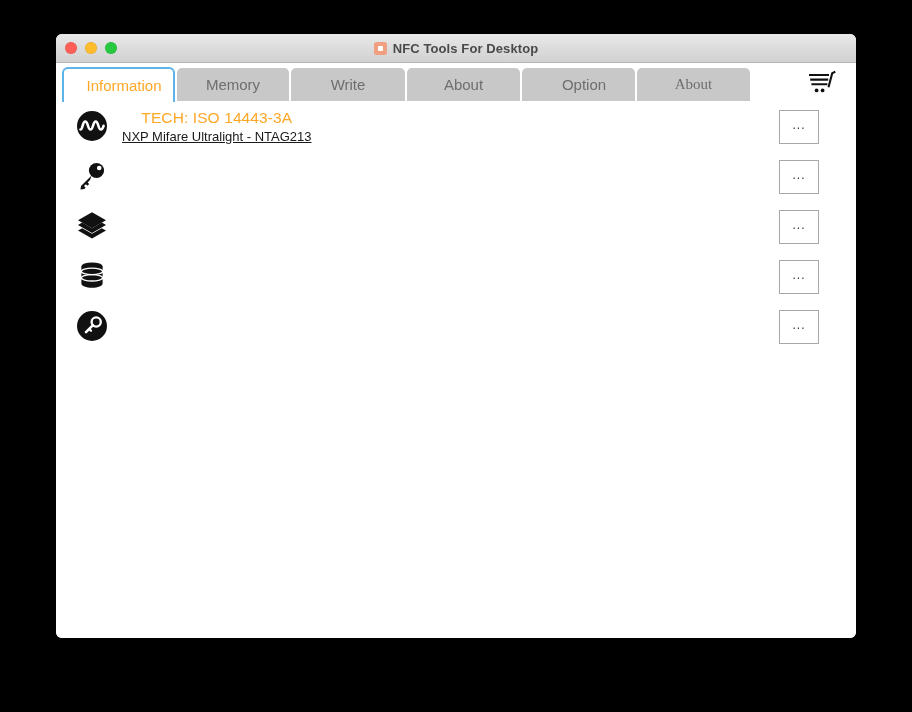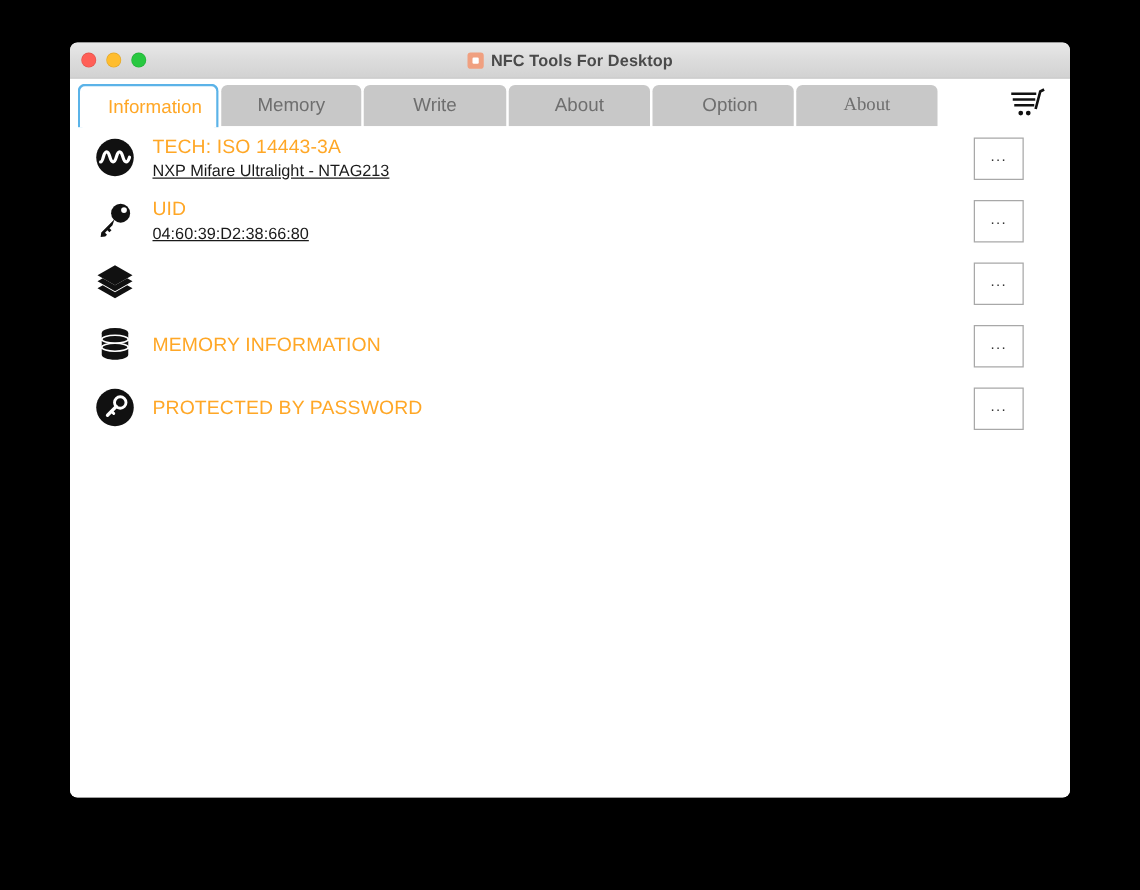--- a/index.html
+++ b/index.html
@@ -153,20 +153,21 @@
     background: #ffffff;
   }
 
   .info-row {
     position: relative;
     height: 50px;
     display: flex;
     align-items: center;
     padding-left: 14px;
     box-sizing: border-box;
+    text-align: center;
   }
 
   .row-icon {
     width: 36px;
     height: 36px;
     flex: 0 0 36px;
     display: flex;
     align-items: center;
     justify-content: center;
     margin-left: 4px;
@@ -291,24 +292,20 @@
       </div>
 
       <div class="info-row">
         <div class="row-icon">
           <svg width="32" height="32" viewBox="0 0 32 32">
             <circle cx="20.5" cy="10.5" r="7.6" fill="#111111"></circle>
             <circle cx="23.2" cy="8.0" r="2.3" fill="#ffffff"></circle>
             <path d="M15.6 15.4 L5.0 26.0 L4.5 29.6 L8.2 29.1 L9.6 27.7 L8.0 26.1 L9.9 24.2 L11.5 25.8 L13.2 24.1 L11.6 22.5 L14.0 20.1 Z" fill="#111111"></path>
           </svg>
         </div>
-        <div class="row-text">
-          <span class="row-title">UID</span>
-          <span class="row-value">04:60:39:D2:38:66:80</span>
-        </div>
         <div class="row-button">...</div>
       </div>
 
       <div class="info-row">
         <div class="row-icon">
           <svg width="32" height="32" viewBox="0 0 32 32">
             <path d="M16 2.2 L30 10.2 L16 18.2 L2 10.2 Z" fill="#111111"></path>
             <path d="M2 15.0 L6.2 12.6 L16 18.2 L25.8 12.6 L30 15.0 L16 23.0 Z" fill="#111111"></path>
             <path d="M2 20.6 L6.2 18.2 L16 23.8 L25.8 18.2 L30 20.6 L16 28.6 Z" fill="#111111"></path>
           </svg>
@@ -321,35 +318,33 @@
           <svg width="32" height="32" viewBox="0 0 32 32">
             <ellipse cx="16" cy="6.4" rx="10.6" ry="4.0" fill="#111111"></ellipse>
             <path d="M5.4 6.4 v4.6 c0 2.2 4.75 4.0 10.6 4.0 s10.6 -1.8 10.6 -4.0 V6.4 Z" fill="#111111"></path>
             <path d="M5.4 12.8 v4.6 c0 2.2 4.75 4.0 10.6 4.0 s10.6 -1.8 10.6 -4.0 v-4.6 Z" fill="#111111"></path>
             <path d="M5.4 19.2 v4.6 c0 2.2 4.75 4.0 10.6 4.0 s10.6 -1.8 10.6 -4.0 v-4.6 Z" fill="#111111"></path>
             <ellipse cx="16" cy="11.4" rx="10.6" ry="3.2" fill="none" stroke="#ffffff" stroke-width="1.3"></ellipse>
             <ellipse cx="16" cy="17.8" rx="10.6" ry="3.2" fill="none" stroke="#ffffff" stroke-width="1.3"></ellipse>
           </svg>
         </div>
         <div class="row-text">
-          <span class="row-title">MEMORY INFORMATION</span>
         </div>
         <div class="row-button">...</div>
       </div>
 
       <div class="info-row">
         <div class="row-icon">
           <svg width="32" height="32" viewBox="0 0 32 32">
             <circle cx="16" cy="16" r="15" fill="#111111"></circle>
             <circle cx="20.2" cy="12.0" r="4.6" fill="none" stroke="#ffffff" stroke-width="2.3"></circle>
             <path d="M17.0 15.2 L10.0 22.2" stroke="#ffffff" stroke-width="2.6" stroke-linecap="round"></path>
             <path d="M13.2 19.0 L15.0 20.8" stroke="#ffffff" stroke-width="2.3" stroke-linecap="round"></path>
           </svg>
         </div>
         <div class="row-text">
-          <span class="row-title">PROTECTED BY PASSWORD</span>
         </div>
         <div class="row-button">...</div>
       </div>
 
     </div>
   </div>
 </div>
 
 </body></html>

